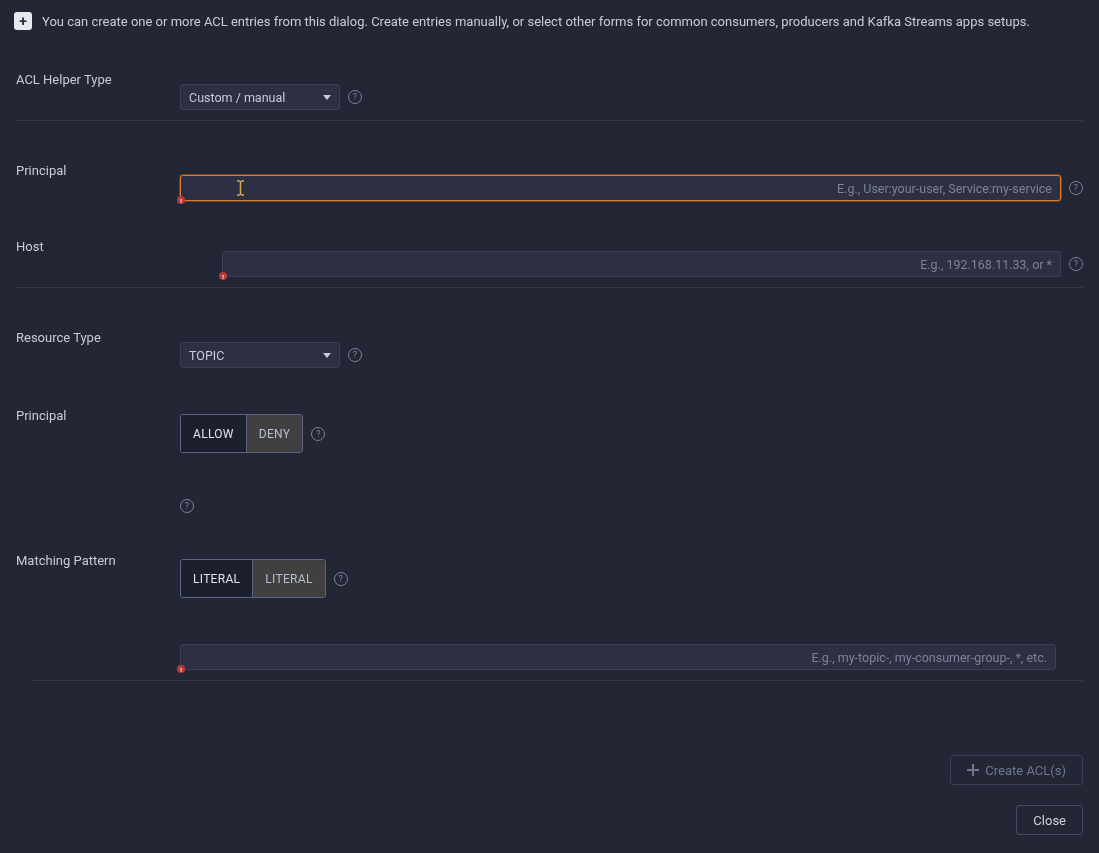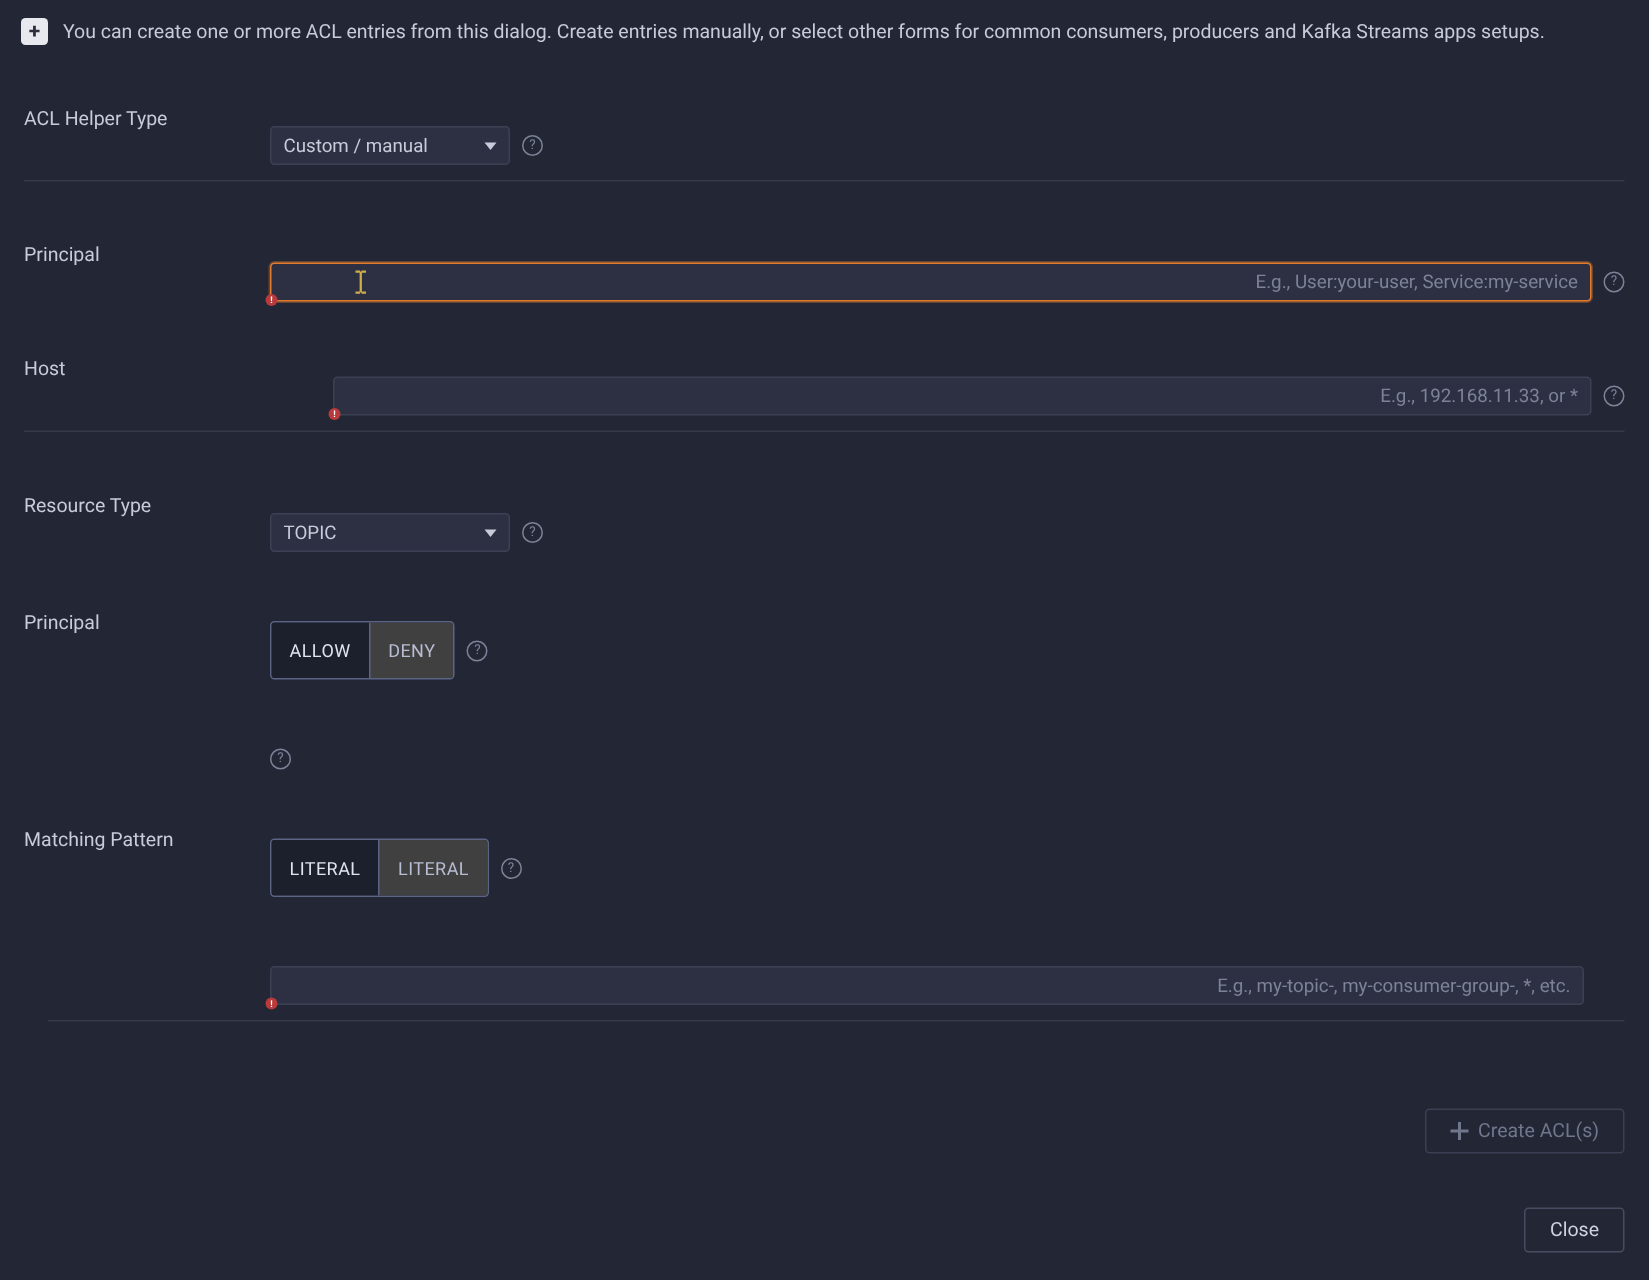--- a/index.html
+++ b/index.html
@@ -160,21 +160,21 @@
     color:#e0e3ee;
   }
   .toggle-btn + .toggle-btn{border-left:1px solid var(--toggle-border);}
   .footer{
     position:absolute;
     bottom:0;left:0;right:0;
     padding:0 16px 18px 0;
     display:flex;
     flex-direction:column;
     align-items:flex-end;
-    gap:36px;
+    gap:20px;
   }
   .btn{
     height:30px;
     border:1px solid #474c63;
     background:transparent;
     color:#cfd3e1;
     padding:0 16px;
     border-radius:3px;
     font-size:13px;
     display:flex;align-items:center;gap:6px;

